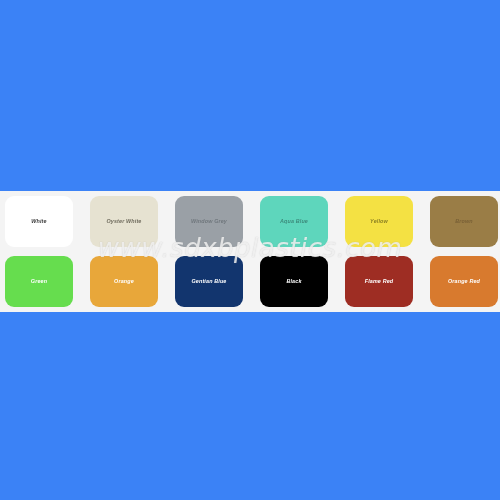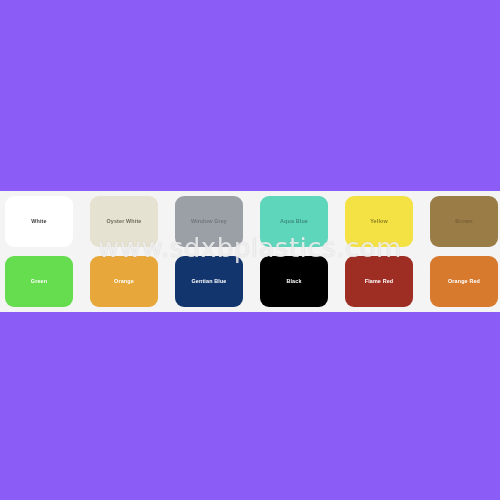--- a/index.html
+++ b/index.html
@@ -14,21 +14,22 @@
     overflow: hidden;
     position: relative;
   }
 
   #stage {
     position: absolute;
     left: 0;
     top: 0;
     width: 500px;
     height: 500px;
-    background: #8b5cf6;
+    background: #3b82f6;
+    font-style: italic;
   }
 
   
   #swatch-panel {
     position: absolute;
     left: 0px;
     top: 191px;
     width: 500px;
     height: 121px;
     background: #f4f4f4;

